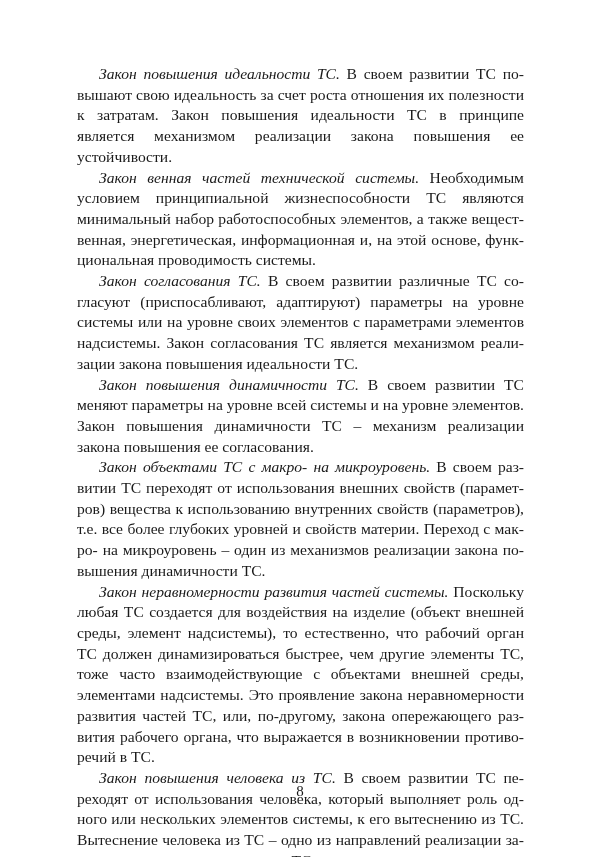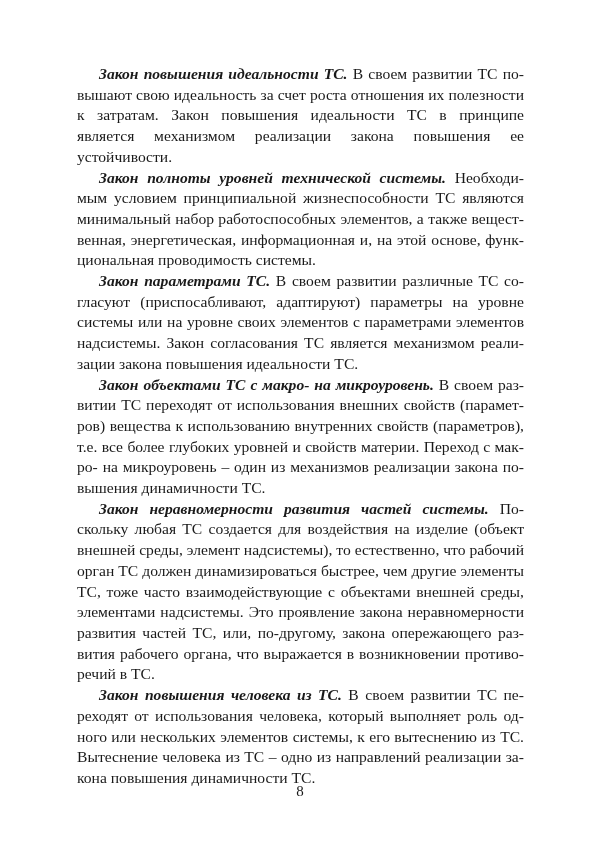--- a/index.html
+++ b/index.html
@@ -10,37 +10,38 @@
     top: 64px;
     width: 447px;
     font-family: "Liberation Serif", serif;
     font-size: 15.6px;
     line-height: 20.7px;
     color: #1a1a1a;
     text-align: justify;
     hyphens: manual;
   }
   .para { margin: 0; text-indent: 22px; }
-  .law-title { font-weight: bold; font-style: italic; }
+  .law-title { font-weight: normal; font-style: italic; }
   .page-number {
     position: absolute;
     top: 783px;
     left: 0;
     width: 600px;
     text-align: center;
     font-family: "Liberation Serif", serif;
     font-size: 15px;
     color: #1a1a1a;
   }
 </style>
 </head>
 <body>
 
 <div class="page">
   <p class="para"><span class="law-title">Закон повышения идеальности ТС.</span><span> В своем развитии ТС по­вышают свою идеальность за счет роста отношения их полезности к затратам. Закон повышения идеальности ТС в принципе является механизмом реализации закона повышения ее устойчивости.</span></p>
-  <p class="para"><span class="law-title">Закон полноты уровней технической системы.</span><span> Необходи­мым условием принципиальной жизнеспособности ТС являются минимальный набор работоспособных элементов, а также вещест­венная, энергетическая, информационная и, на этой основе, функ­циональная проводимость системы.</span></p>
-  <p class="para"><span class="law-title">Закон параметрами ТС.</span><span> В своем развитии различные ТС со­гласуют (приспосабливают, адаптируют) параметры на уровне системы или на уровне своих элементов с параметрами элементов надсистемы. Закон согласования ТС является механизмом реали­зации закона повышения идеальности ТС.</span></p>
+  <p class="para"><span class="law-title">Закон венная частей технической системы.</span><span> Необходи­мым условием принципиальной жизнеспособности ТС являются минимальный набор работоспособных элементов, а также вещест­венная, энергетическая, информационная и, на этой основе, функ­циональная проводимость системы.</span></p>
+  <p class="para"><span class="law-title">Закон согласования ТС.</span><span> В своем развитии различные ТС со­гласуют (приспосабливают, адаптируют) параметры на уровне системы или на уровне своих элементов с параметрами элементов надсистемы. Закон согласования ТС является механизмом реали­зации закона повышения идеальности ТС.</span></p>
+  <p class="para"><span class="law-title">Закон повышения динамичности ТС.</span><span> В своем развитии ТС меняют параметры на уровне всей системы и на уровне элементов. Закон повышения динамичности ТС – механизм реализации закона повышения ее согласования.</span></p>
   <p class="para"><span class="law-title">Закон объектами ТС с макро-  на микроуровень.</span><span> В своем раз­витии ТС переходят от использования внешних свойств (парамет­ров) вещества к использованию внутренних свойств (параметров), т.е. все более глубоких уровней и свойств материи. Переход с мак­ро- на микроуровень – один из механизмов реализации закона по­вышения динамичности ТС.</span></p>
   <p class="para"><span class="law-title">Закон неравномерности развития частей системы.</span><span> По­скольку любая ТС создается для воздействия на изделие (объект внешней среды, элемент надсистемы), то естественно, что рабочий орган ТС должен динамизироваться быстрее, чем другие элементы ТС, тоже часто взаимодействующие с объектами внешней среды, элементами надсистемы. Это проявление закона неравномерности развития частей ТС, или, по-другому, закона опережающего раз­вития рабочего органа, что выражается в возникновении противо­речий в ТС.</span></p>
   <p class="para"><span class="law-title">Закон повышения человека из ТС.</span><span> В своем развитии ТС пе­реходят от использования человека, который выполняет роль од­ного или нескольких элементов системы, к его вытеснению из ТС. Вытеснение человека из ТС – одно из направлений реализации за­кона повышения динамичности ТС.</span></p>
 </div>
 
 <div class="page-number">8</div>
 
 </body></html>

